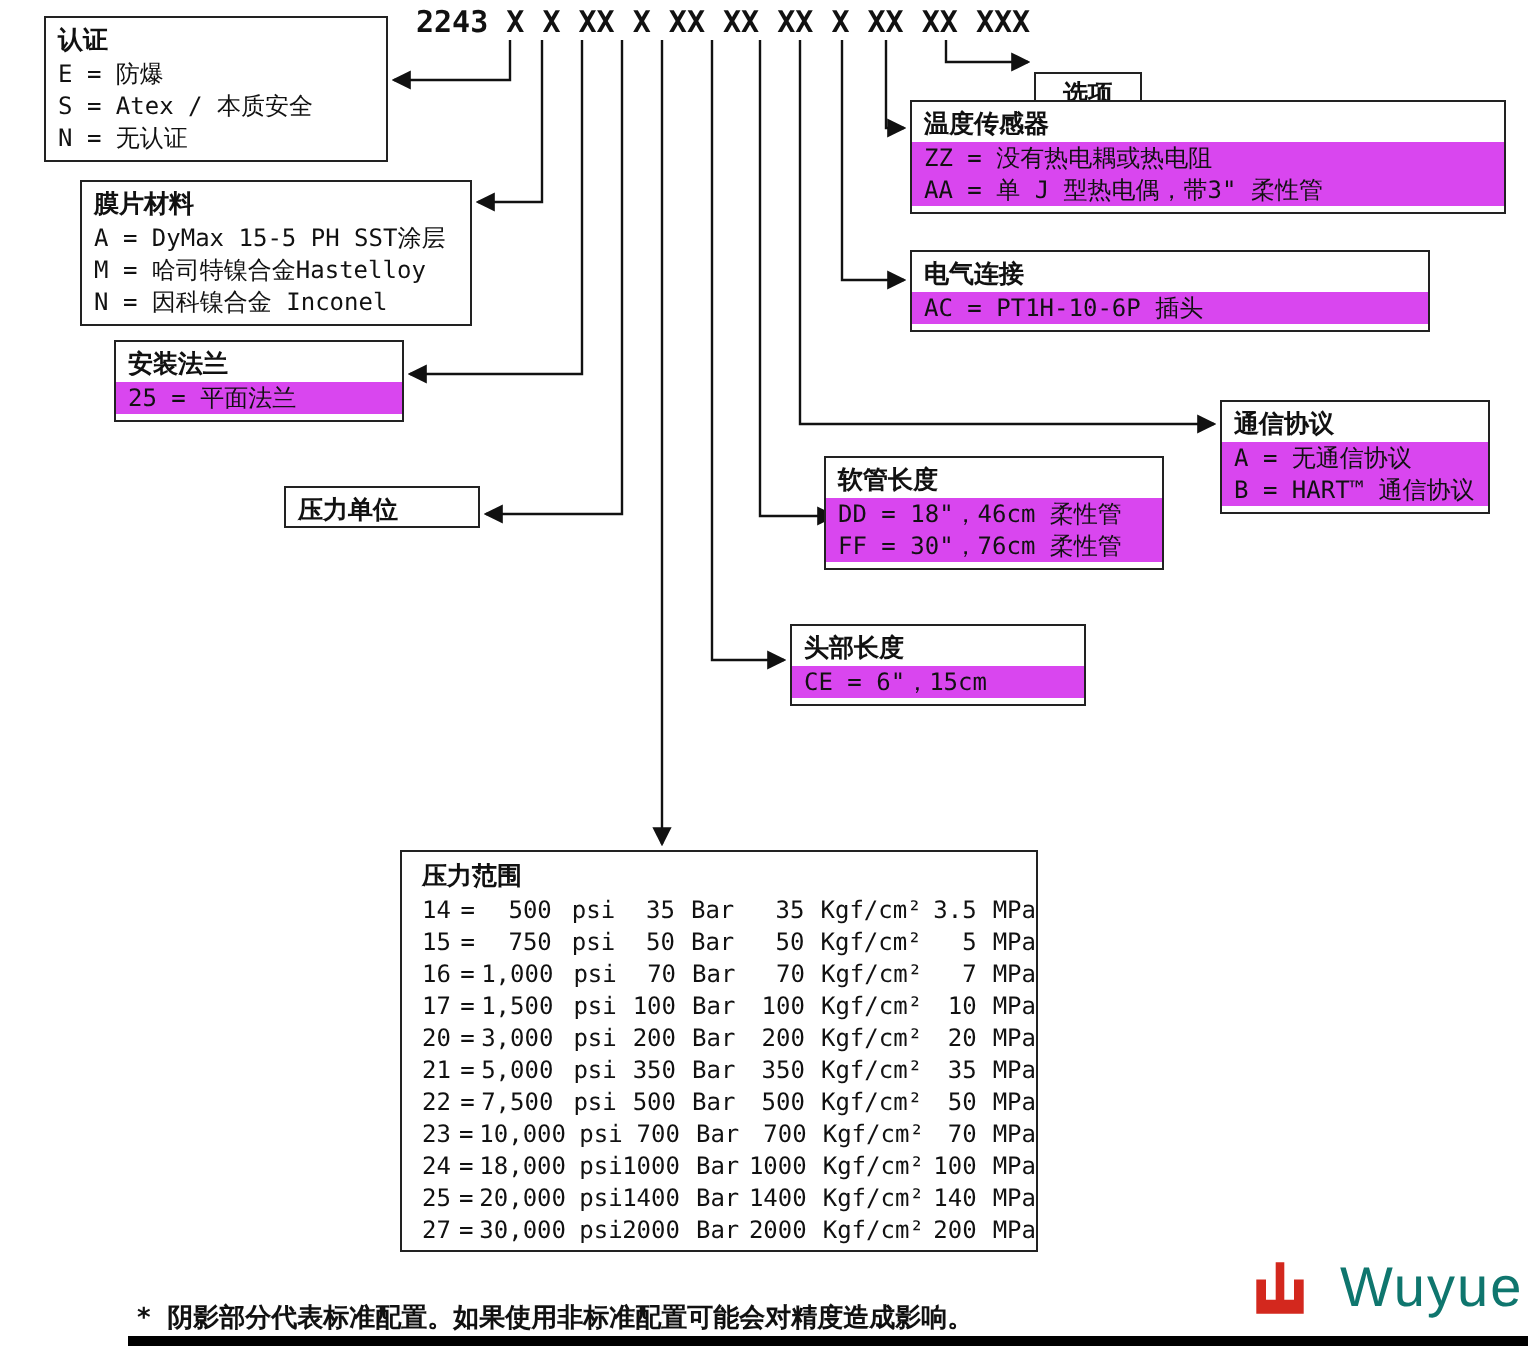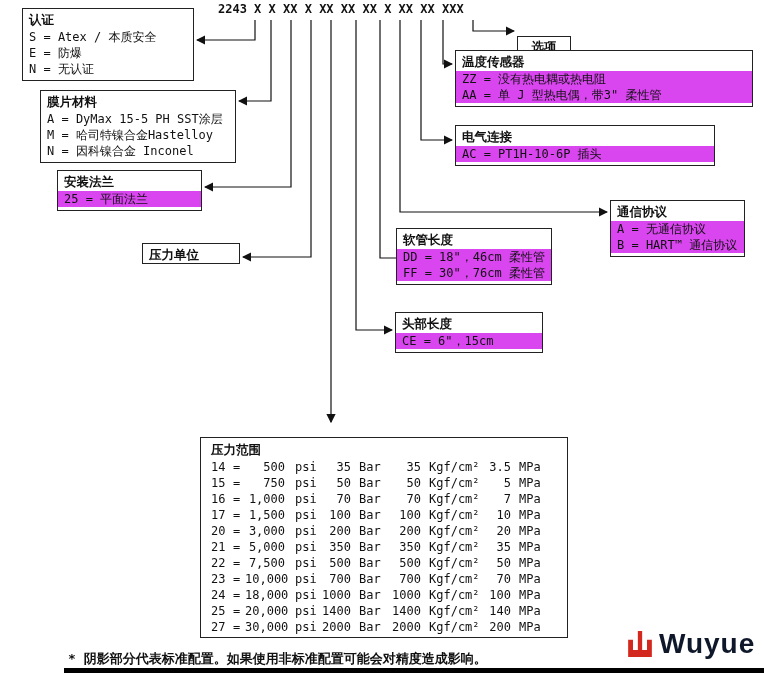--- a/index.html
+++ b/index.html
@@ -3,22 +3,22 @@
 <meta charset="utf-8">
 <style>
   * { margin:0; padding:0; box-sizing:border-box; }
   html,body { background:#ffffff; }
   .page {
     position:relative; width:764px; height:677px; background:#ffffff;
     font-family:"DejaVu Sans Mono","DejaVu Sans",monospace; color:#111;
     overflow:hidden;
   }
   .model-code {
-    position:absolute; left:218px; top:2px;
-    font-size:12px; font-weight:bold; white-space:pre; letter-spacing:0;
+    position:absolute; left:208px; top:2px;
+    font-size:15px; font-weight:bold; white-space:pre; letter-spacing:0;
   }
   .connectors { position:absolute; left:0; top:0; }
   .box {
     position:absolute; border:1px solid #222; background:#ffffff; font-size:12px;
   }
   .box-title {
     font-weight:bold; font-size:12.5px; line-height:17px; padding:2px 6px 0 6px;
     white-space:pre;
   }
   .box-body { padding:1px 0 3px 0; }
@@ -43,22 +43,22 @@
 
   .footnote {
     position:absolute; left:68px; top:650px; font-size:13px; font-weight:bold;
     white-space:pre;
   }
   .logo {
     position:absolute; left:627px; top:628px; display:flex; align-items:center;
   }
   .logo-text {
     font-family:"Liberation Sans","DejaVu Sans",sans-serif;
-    font-size:28px; font-weight:bold; color:#0f172a; letter-spacing:1px;
-    line-height:32px; margin-left:6px;
+    font-size:28px; font-weight:normal; color:#0f766e; letter-spacing:1px;
+    line-height:32px; margin-left:17px;
   }
   .bottom-rule {
     position:absolute; left:64px; top:668px; width:700px; height:5px; background:#000;
   }
 </style>
 </head>
 <body>
 
 <div class="page">
 
@@ -80,22 +80,22 @@
     <polyline points="443,20 443,64 452,64" fill="none" stroke="#111" stroke-width="1.2" marker-end="url(#arr)"></polyline>
     <polyline points="473,20 473,31 514,31" fill="none" stroke="#111" stroke-width="1.2" marker-end="url(#arr)"></polyline>
   </svg>
 
   <div class="model-code">2243 X X XX X XX XX XX X XX XX XXX</div>
 
   <div class="box" style="left:22px; top:8px; width:172px;">
     <div class="box-title">认证</div>
     <div class="box-body">
 
-    <div class="opt-row">S = Atex / 本质安全</div>
-        <div class="opt-row">E = 防爆</div>
+    <div class="opt-row">E = 防爆</div>
+        <div class="opt-row">S = Atex / 本质安全</div>
         <div class="opt-row">N = 无认证</div>
       </div>
   </div>
 
   <div class="box" style="left:40px; top:90px; width:196px;">
     <div class="box-title">膜片材料</div>
     <div class="box-body">
 
     <div class="opt-row">A = DyMax 15-5 PH SST涂层</div>
         <div class="opt-row">M = 哈司特镍合金Hastelloy</div>
@@ -138,38 +138,38 @@
 
   <div class="box shaded" style="left:610px; top:200px; width:135px;">
     <div class="box-title">通信协议</div>
     <div class="box-body">
 
     <div class="opt-row">A = 无通信协议</div>
         <div class="opt-row">B = HART™ 通信协议</div>
       </div>
   </div>
 
-  <div class="box shaded" style="left:396px; top:228px; width:156px;">
+  <div class="box shaded" style="left:412px; top:228px; width:170px;">
     <div class="box-title">软管长度</div>
     <div class="box-body">
 
     <div class="opt-row">DD = 18"，46cm 柔性管</div>
         <div class="opt-row">FF = 30"，76cm 柔性管</div>
       </div>
   </div>
 
   <div class="box shaded" style="left:395px; top:312px; width:148px;">
     <div class="box-title">头部长度</div>
     <div class="box-body">
 
     <div class="opt-row">CE = 6"，15cm</div>
       </div>
   </div>
 
-  <div class="box ptable" style="left:200px; top:425px; width:368px;margin-top:12px;">
+  <div class="box ptable" style="left:200px; top:425px; width:319px;">
     <div class="box-title">压力范围</div>
     <div>
 
     <div class="prow">
         <span class="c-code">14</span>
         <span class="c-eq">=</span>
         <span class="c-v1">500</span>
         <span class="c-u1">psi</span>
         <span class="c-v2">35</span>
         <span class="c-u2">Bar</span>

